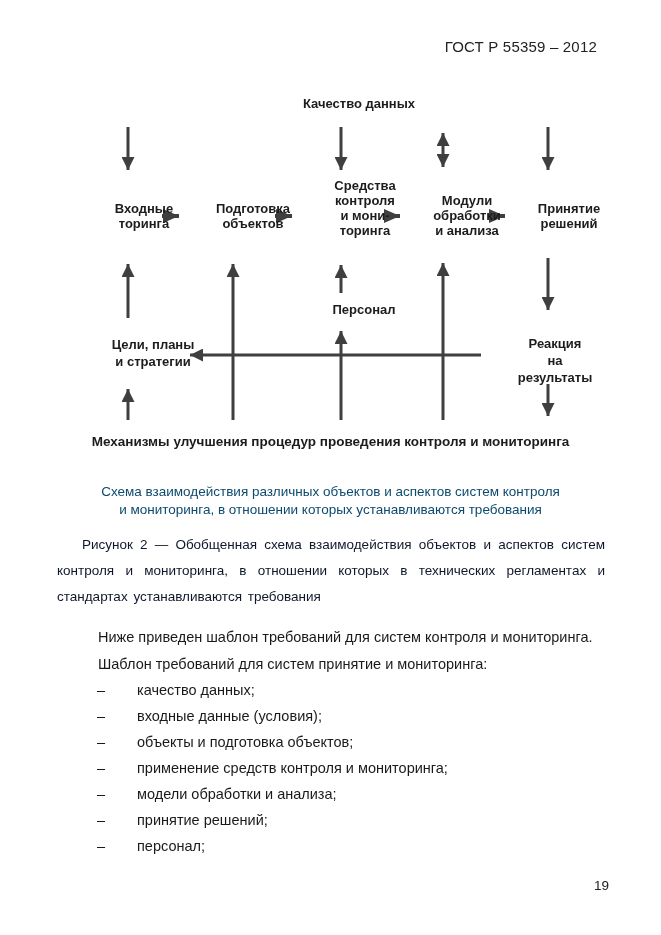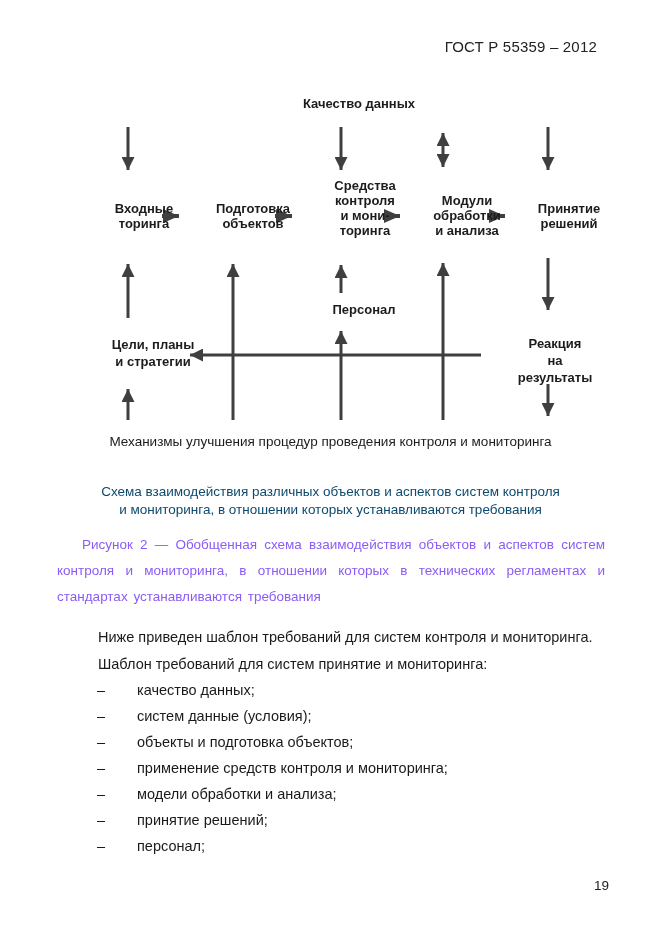--- a/index.html
+++ b/index.html
@@ -35,21 +35,21 @@
     line-height: 15px;
     color: #1c1c1c;
     padding-left: 46px;
   }
   .lh17 { line-height: 17px; }
   .mech {
     position: absolute;
     left: 0; top: 434px;
     width: 661px;
     text-align: center;
-    font-weight: normal;
+    font-weight: bold;
     font-size: 13.5px;
     color: #1c1c1c;
   }
   .scheme-caption {
     position: absolute;
     left: 0; top: 483px;
     width: 661px;
     text-align: center;
     white-space: pre-line;
     font-size: 13.5px;
@@ -58,21 +58,21 @@
   }
   .fig-caption {
     position: absolute;
     left: 57px; top: 532px;
     width: 548px;
     font-size: 13.5px;
     line-height: 26px;
     text-align: justify;
     text-indent: 25px;
     word-spacing: 2px;
-    color: #8b5cf6;
+    color: #0f172a;
   }
   .para {
     position: absolute;
     left: 57px;
     width: 548px;
     padding-left: 41px;
     box-sizing: border-box;
     font-size: 14.5px;
     line-height: 16px;
     color: #1a1a1a;
@@ -172,21 +172,21 @@
   <div class="para p1">Ниже приведен шаблон требований для систем контроля и мониторинга.</div>
   <div class="para p2">Шаблон требований для систем принятие и мониторинга:</div>
 
   <div class="list">
     <div class="list-item">
       <span class="dash">–</span>
       <span class="txt">качество данных;</span>
     </div>
     <div class="list-item">
       <span class="dash">–</span>
-      <span class="txt">систем данные (условия);</span>
+      <span class="txt">входные данные (условия);</span>
     </div>
     <div class="list-item">
       <span class="dash">–</span>
       <span class="txt">объекты и подготовка объектов;</span>
     </div>
     <div class="list-item">
       <span class="dash">–</span>
       <span class="txt">применение средств контроля и мониторинга;</span>
     </div>
     <div class="list-item">

